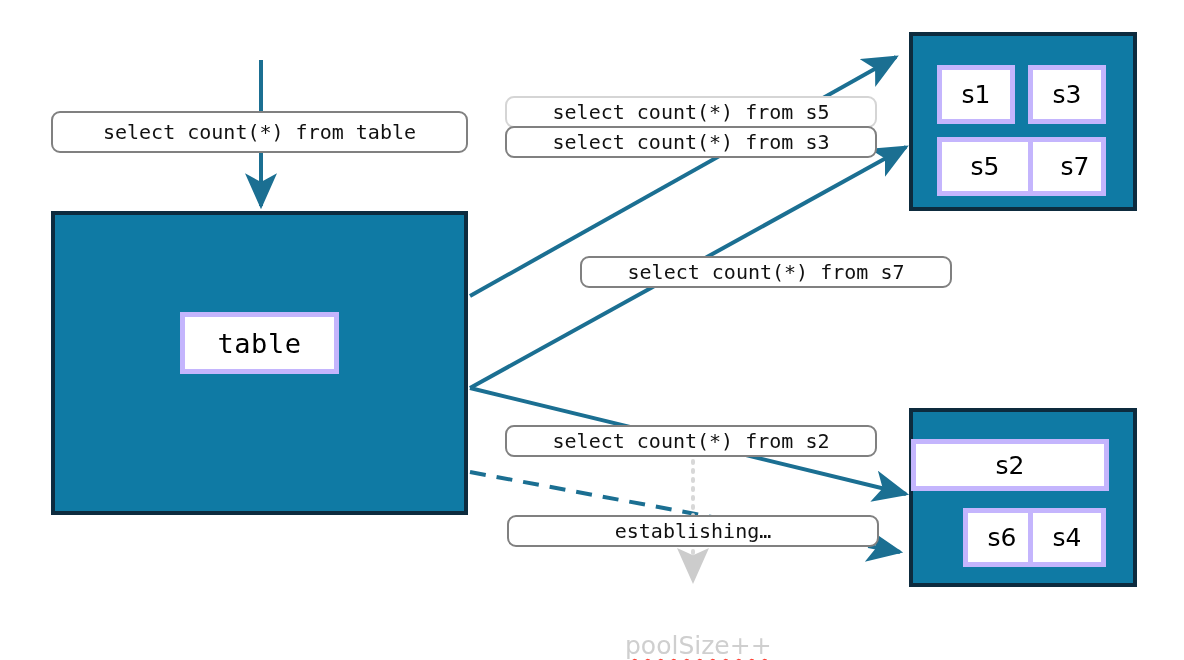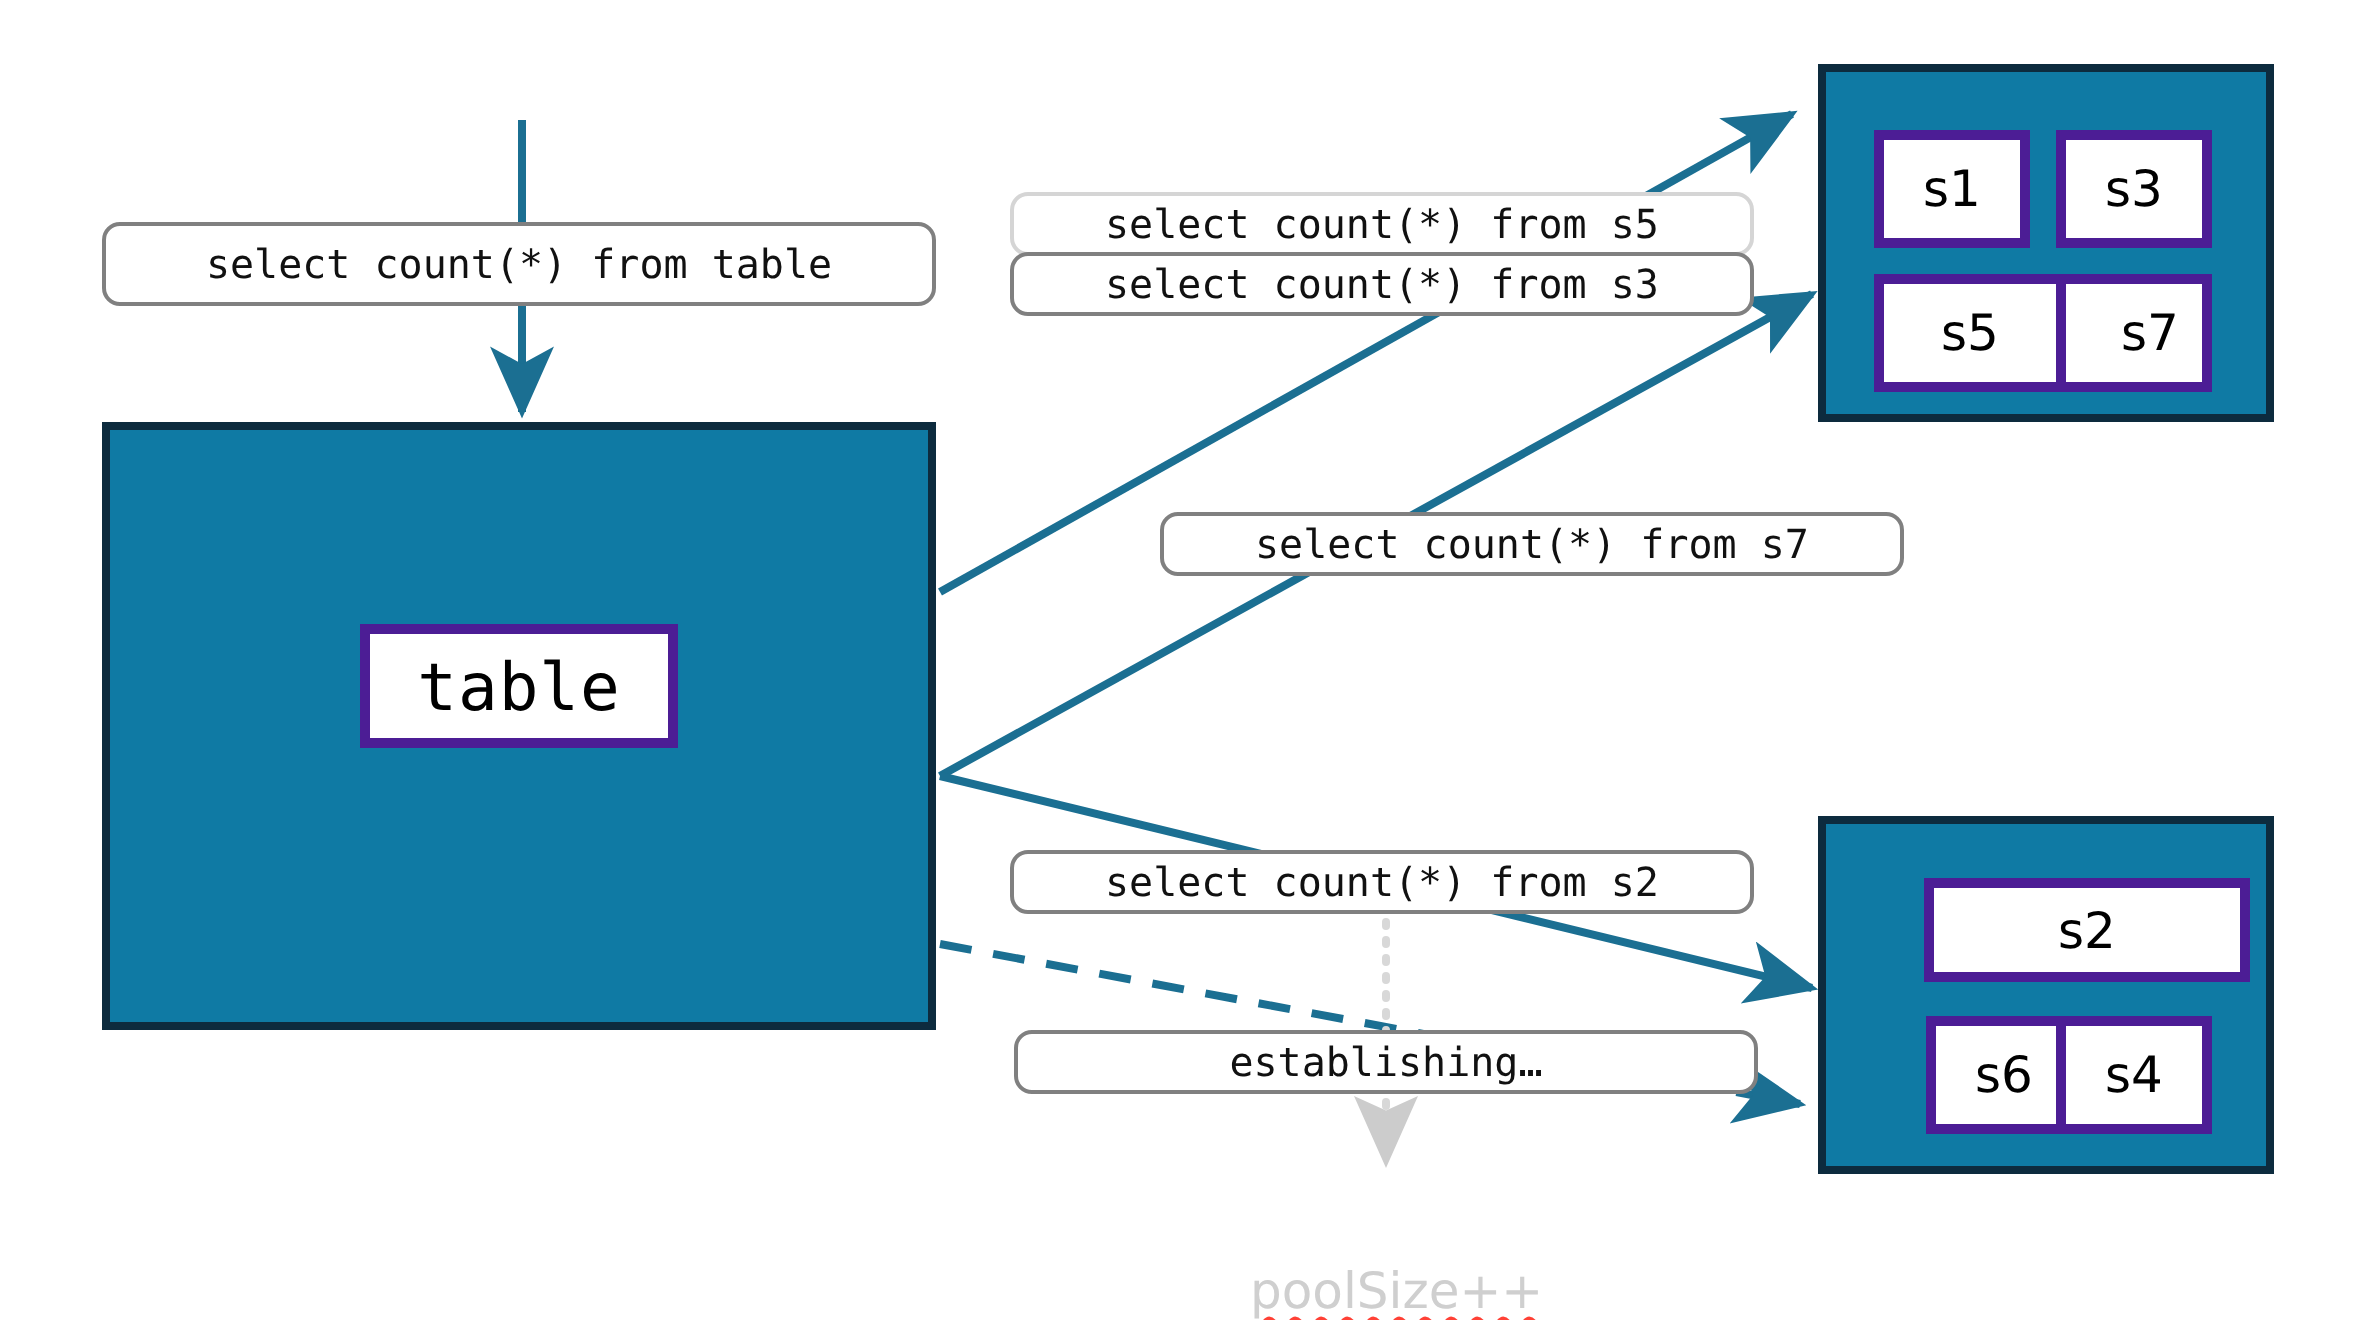--- a/index.html
+++ b/index.html
@@ -31,30 +31,30 @@
     position: absolute;
     background: #0f7aa4;
     border: 4px solid #0d2b3e;
     box-sizing: border-box;
   }
 
   
   .node {
     position: absolute;
     background: #ffffff;
-    border: 5px solid #4c1d95;
+    border: 5px solid #c4b5fd;
     box-sizing: border-box;
     display: flex;
     align-items: center;
     justify-content: center;
     color: #000000;
   }
   .node.table-node {
     font-family: "DejaVu Sans Mono", monospace;
-    font-size: 33px;
+    font-size: 27px;
     letter-spacing: 0.5px;
   }
   .node.shard-node {
     font-family: "DejaVu Sans", sans-serif;
     font-size: 25px;
   }
 
   
   .qlabel {
     position: absolute;
@@ -134,21 +134,21 @@
 
   <div class="blue-box" style="left:909px; top:32px; width:228px; height:179px;">
   </div>
   <div class="node shard-node" style="left:937px; top:65px; width:78px; height:59px;">s1</div>
   <div class="node shard-node" style="left:1028px; top:65px; width:78px; height:59px;">s3</div>
   <div class="node shard-node" style="left:937px; top:137px; width:96px; height:59px;">s5</div>
   <div class="node shard-node" style="left:1028px; top:137px; width:78px; height:59px;padding-left:16px;">s7</div>
 
   <div class="blue-box" style="left:909px; top:408px; width:228px; height:179px;">
   </div>
-  <div class="node shard-node" style="left:962px; top:439px; width:163px; height:52px;">s2</div>
+  <div class="node shard-node" style="left:911px; top:439px; width:198px; height:52px;">s2</div>
   <div class="node shard-node" style="left:963px; top:508px; width:78px; height:59px;">s6</div>
   <div class="node shard-node" style="left:1028px; top:508px; width:78px; height:59px;">s4</div>
 
   <div class="qlabel" style="left:51px; top:111px; width:417px; height:42px;">select count(*) from table</div>
 
   <div class="qlabel faint" style="left:505px; top:96px; width:372px; height:32px;">select count(*) from s5</div>
 
   <div class="qlabel" style="left:505px; top:126px; width:372px; height:32px;">select count(*) from s3</div>
 
   <div class="qlabel" style="left:580px; top:256px; width:372px; height:32px;">select count(*) from s7</div>

